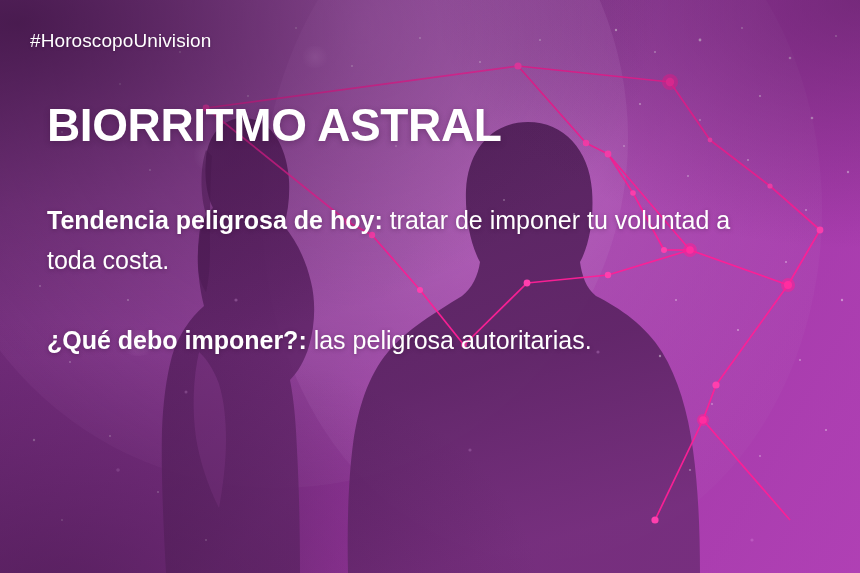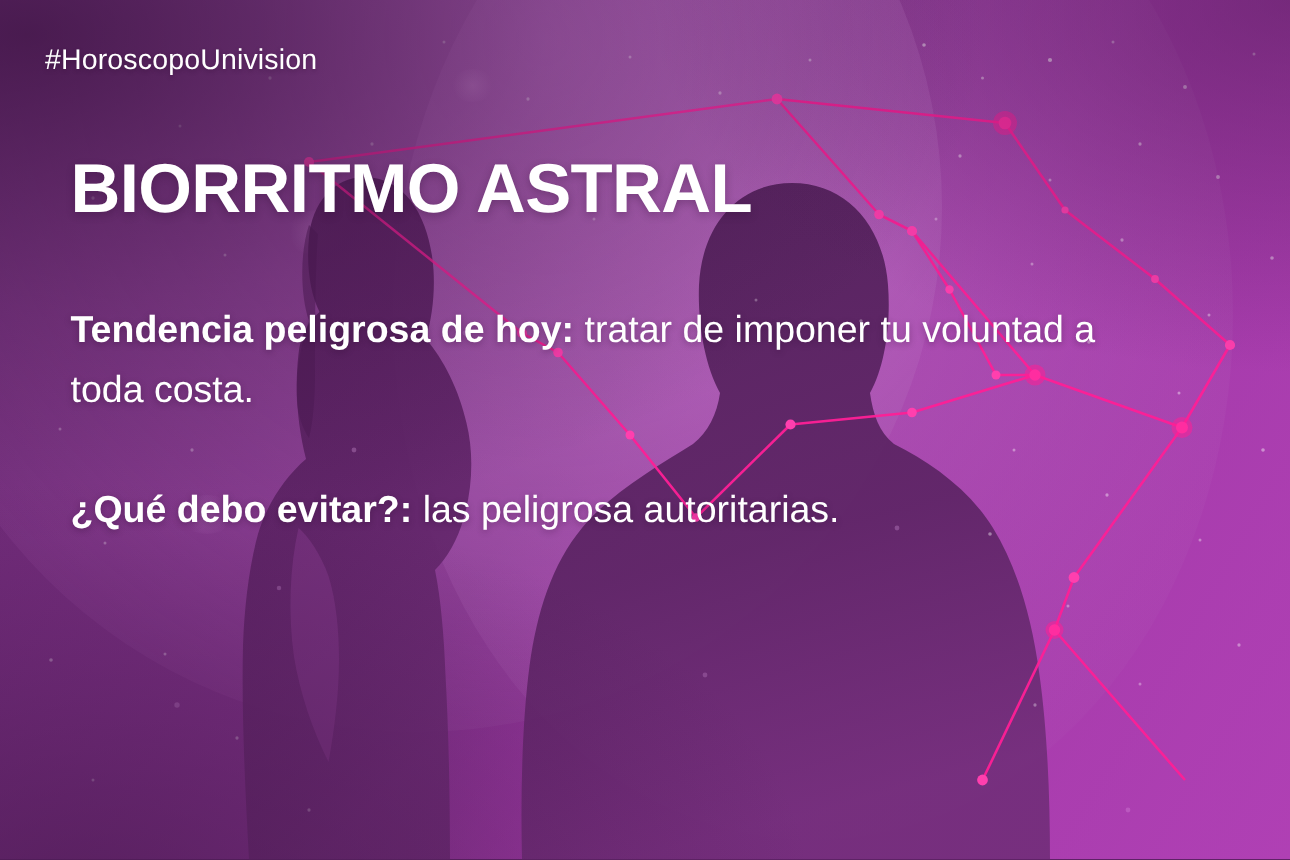--- a/index.html
+++ b/index.html
@@ -320,17 +320,17 @@
 
   <div id="content">
     <div id="hashtag">#HoroscopoUnivision</div>
     <div id="title">BIORRITMO ASTRAL</div>
 
     <div class="para" id="para-1">
       <span class="lead">Tendencia peligrosa de hoy:</span><span class="rest"> tratar de imponer tu voluntad a toda costa.</span>
     </div>
 
     <div class="para" id="para-2">
-      <span class="lead">¿Qué debo evitar?:</span><span class="rest"> las peligrosa autoritarias.</span>
+      <span class="lead">¿Qué debo imponer?:</span><span class="rest"> las peligrosa autoritarias.</span>
     </div>
   </div>
 
 </div>
 
 </body></html>

